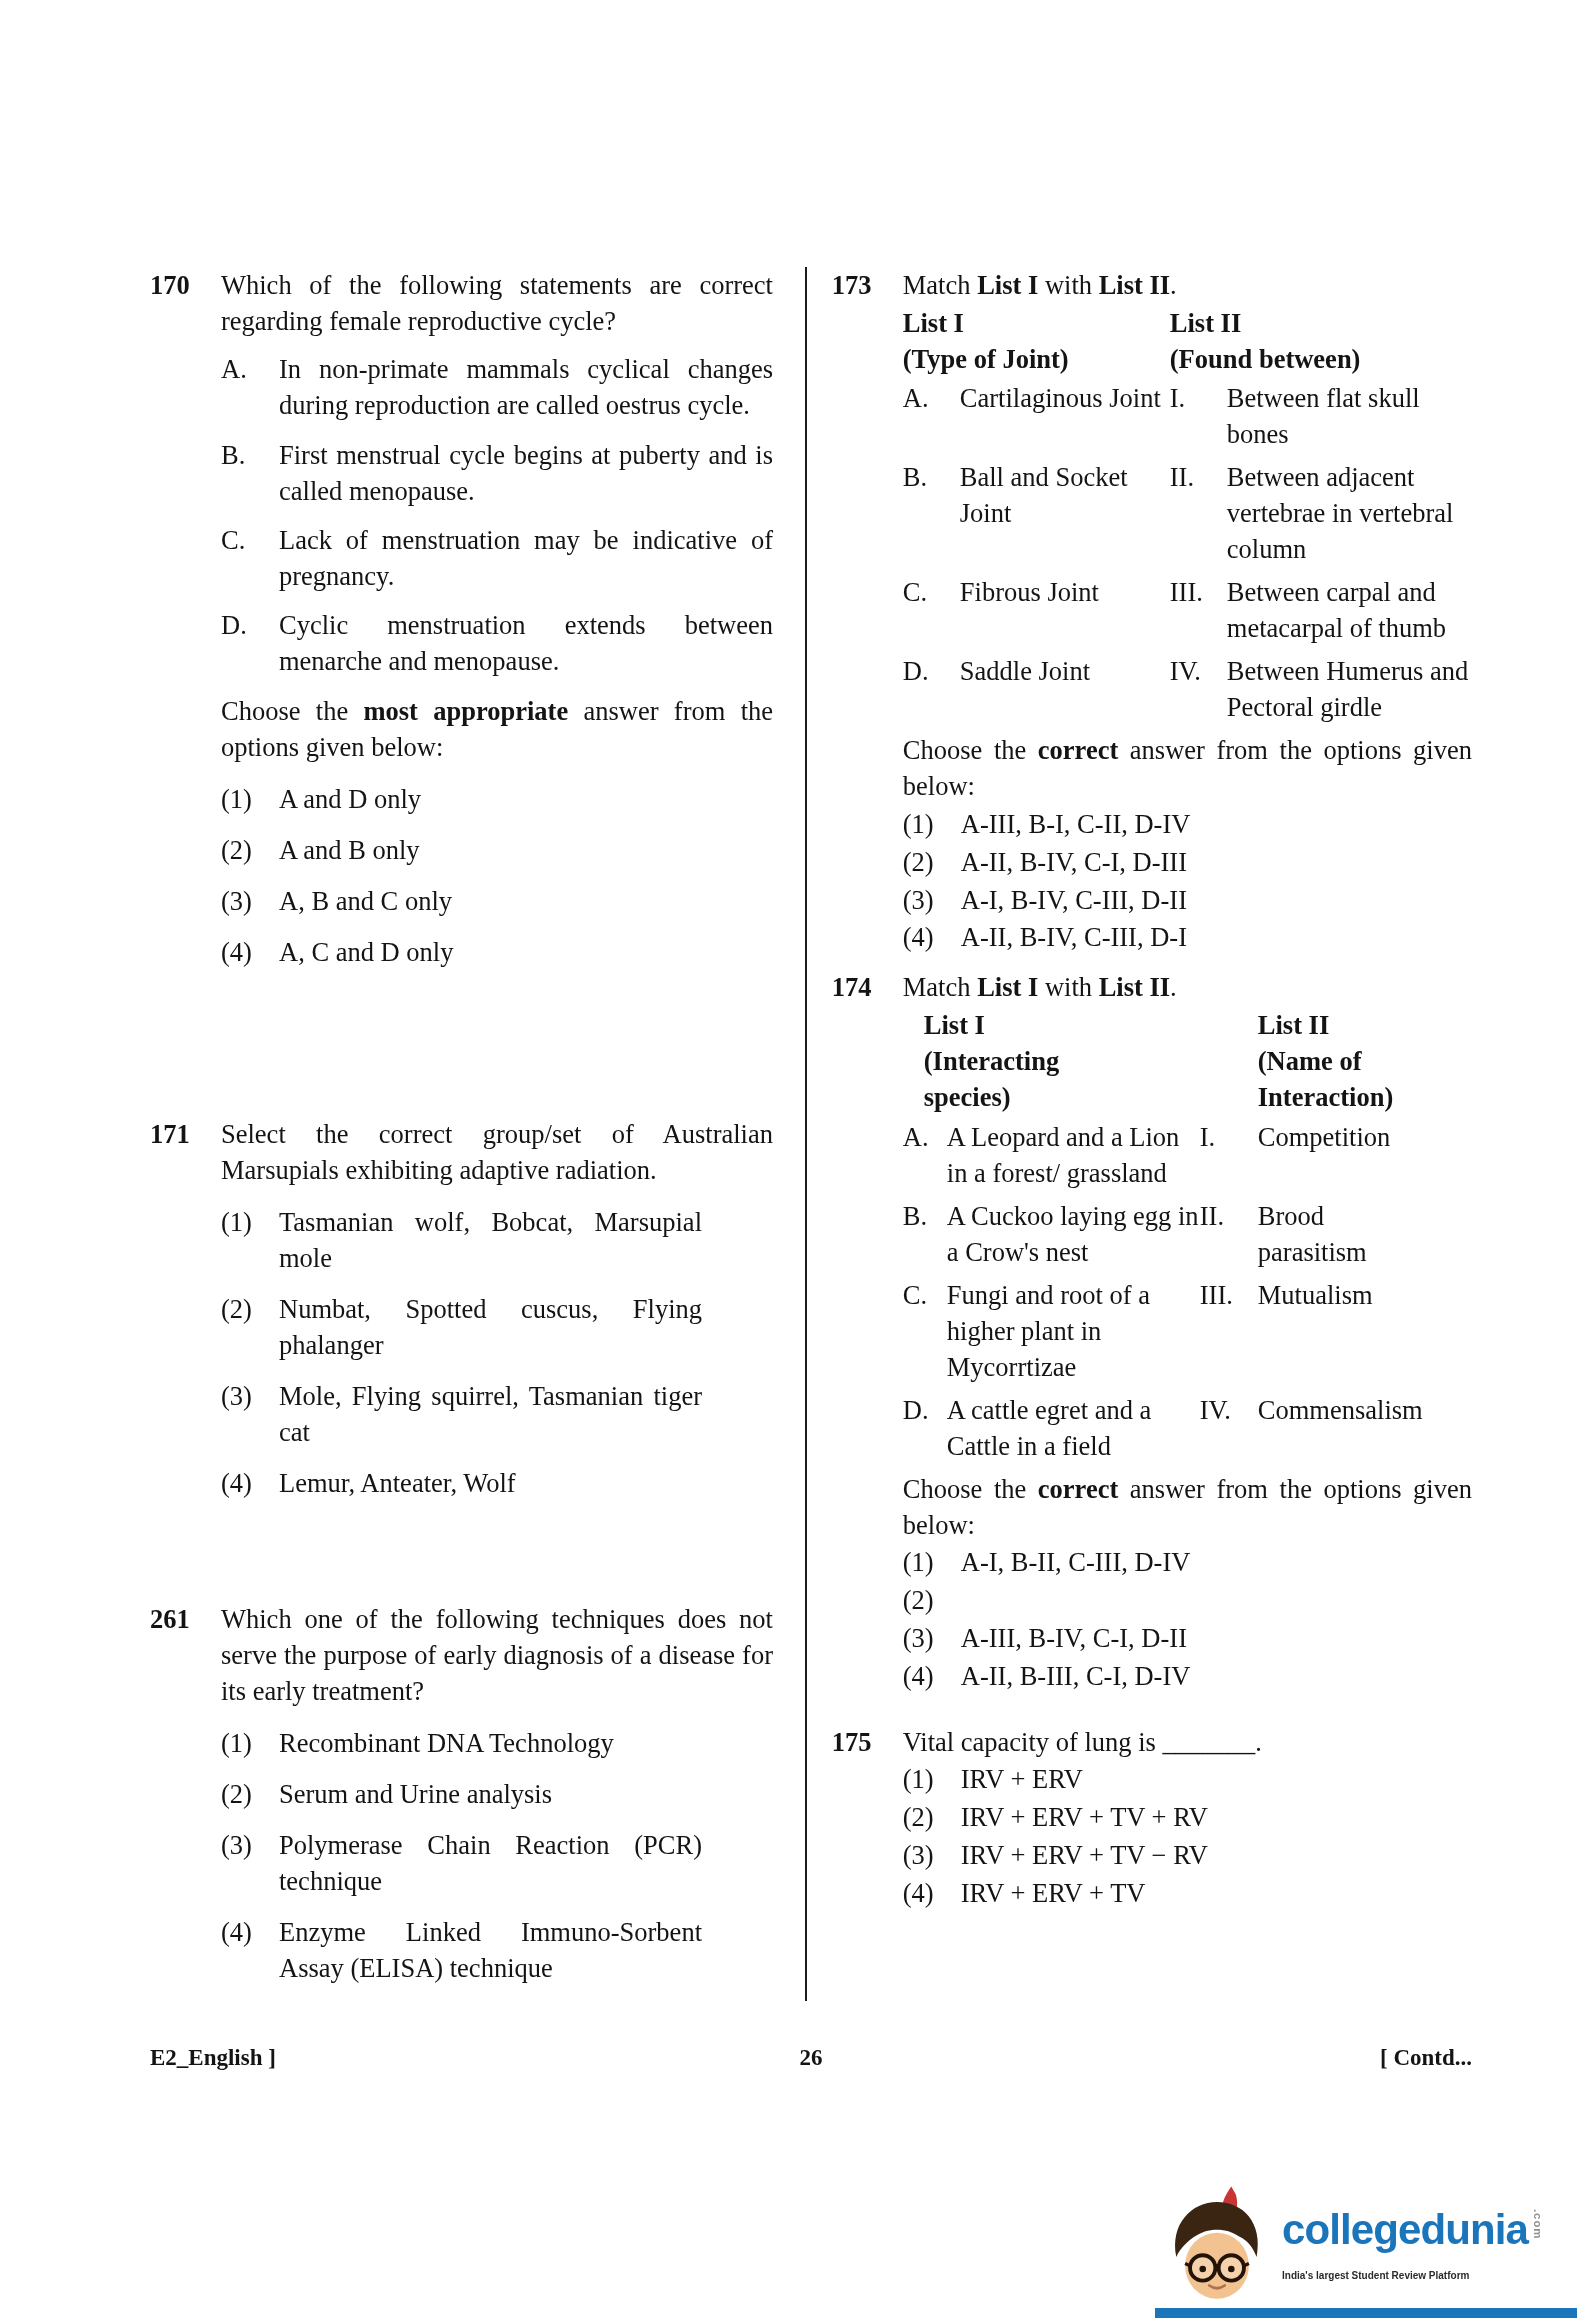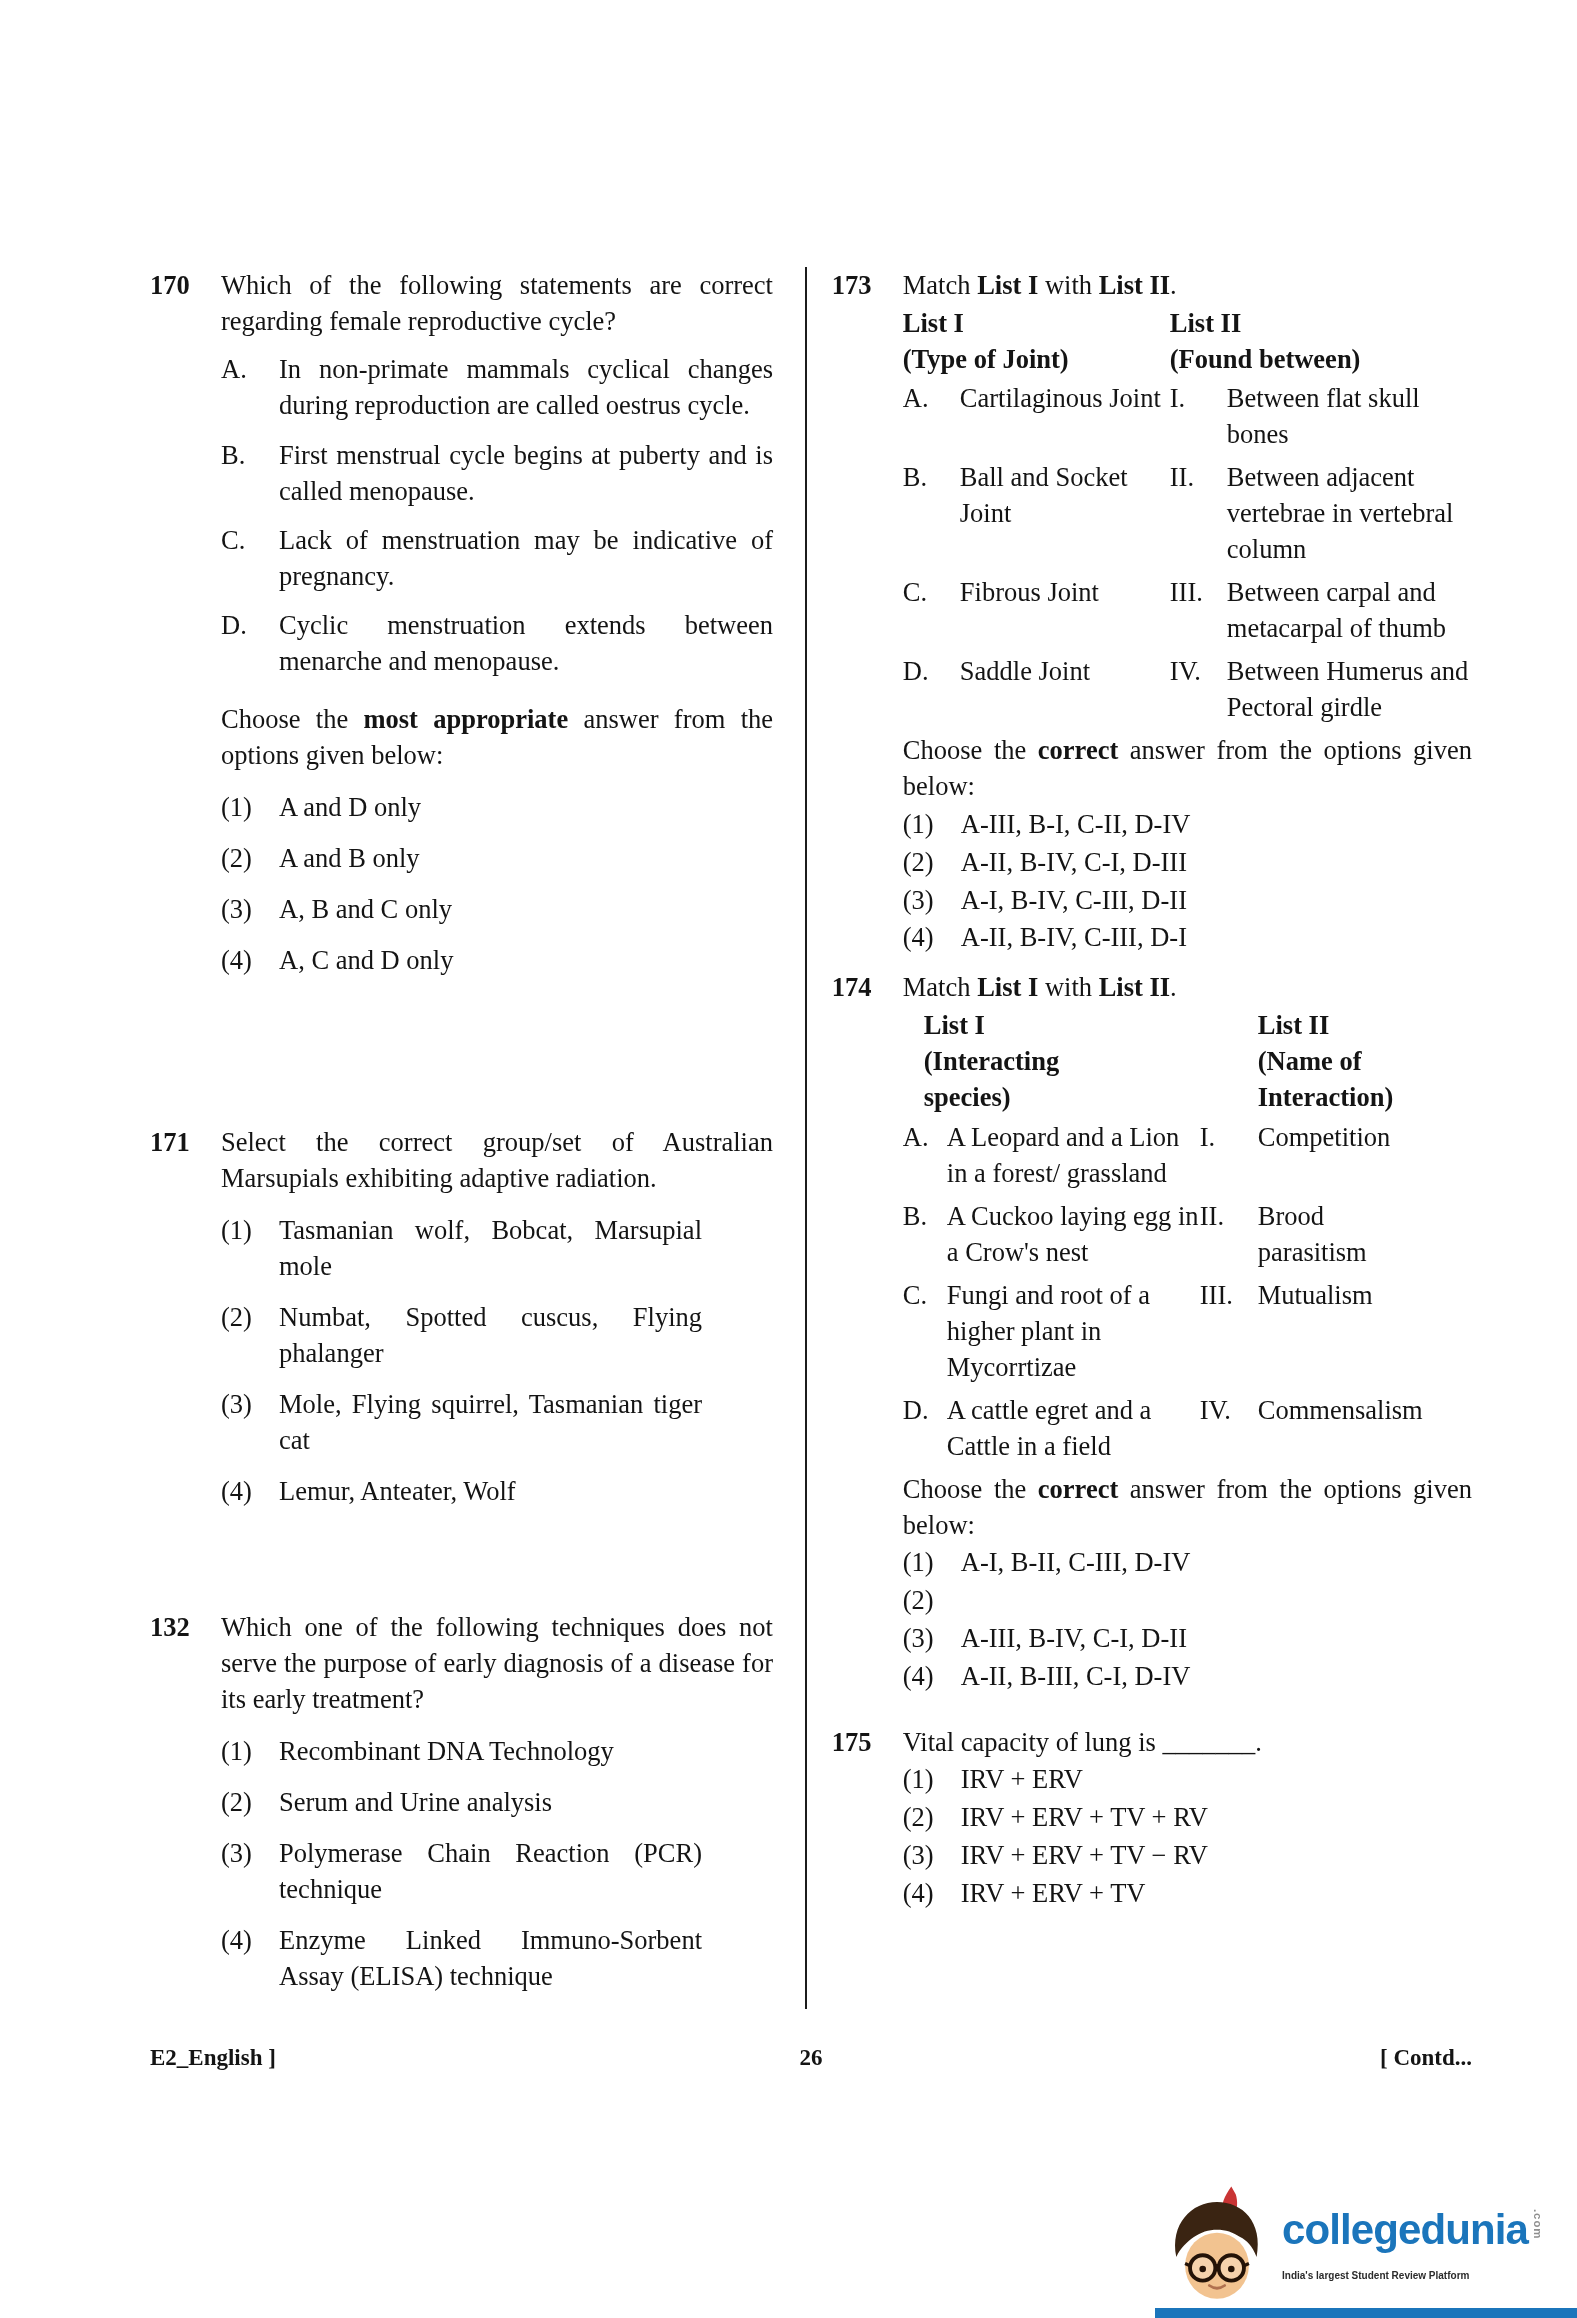--- a/index.html
+++ b/index.html
@@ -16,21 +16,21 @@
 
   .question { display:grid; grid-template-columns:71px 1fr; }
   .qnum { font-weight:bold; }
   .qtext { text-align:justify; }
   .col-right .qtext { text-align:left; }
 
   .statements { margin-top:12.4px; }
   .srow { display:grid; grid-template-columns:58px 1fr; margin-bottom:13.3px; }
   .stext { text-align:justify; }
 
-  .choose { text-align:justify; margin-top:22px; }
+  .choose { text-align:justify; margin-top:14px; }
   .col-right .choose { margin-top:5.3px; margin-bottom:1.8px; }
 
   .options { margin-top:16px; }
   .orow { display:grid; grid-template-columns:58px 1fr; }
   .options.spaced .orow { margin-bottom:15px; }
   .options.tight { margin-top:1.8px; }
   .options.tight .orow { margin-bottom:1.8px; }
   .otext { text-align:justify; }
   .col-left .otext { padding-right:71px; }
   .col-right .otext { text-align:left; padding-right:0; }
@@ -138,21 +138,21 @@
             </div>
             <div class="orow">
               <span class="olabel">(4)</span>
               <span class="otext">Lemur, Anteater, Wolf</span>
             </div>
           </div>
         </div>
       </section>
 
       <section class="question">
-        <div class="qnum">132</div>
+        <div class="qnum">261</div>
         <div class="qbody">
           <p class="qtext">Which one of the following techniques does not serve the purpose of early diagnosis of a disease for its early treatment?</p>
           <div class="options spaced">
             <div class="orow">
               <span class="olabel">(1)</span>
               <span class="otext">Recombinant DNA Technology</span>
             </div>
             <div class="orow">
               <span class="olabel">(2)</span>
               <span class="otext">Serum and Urine analysis</span>

